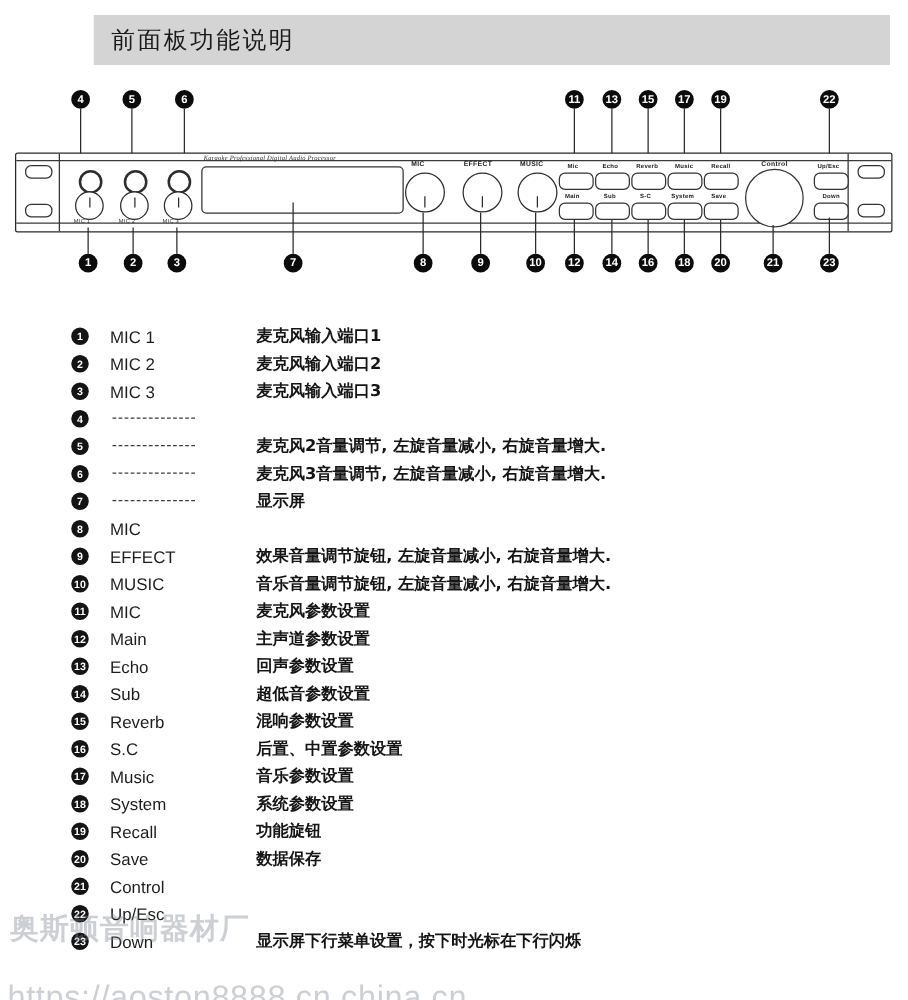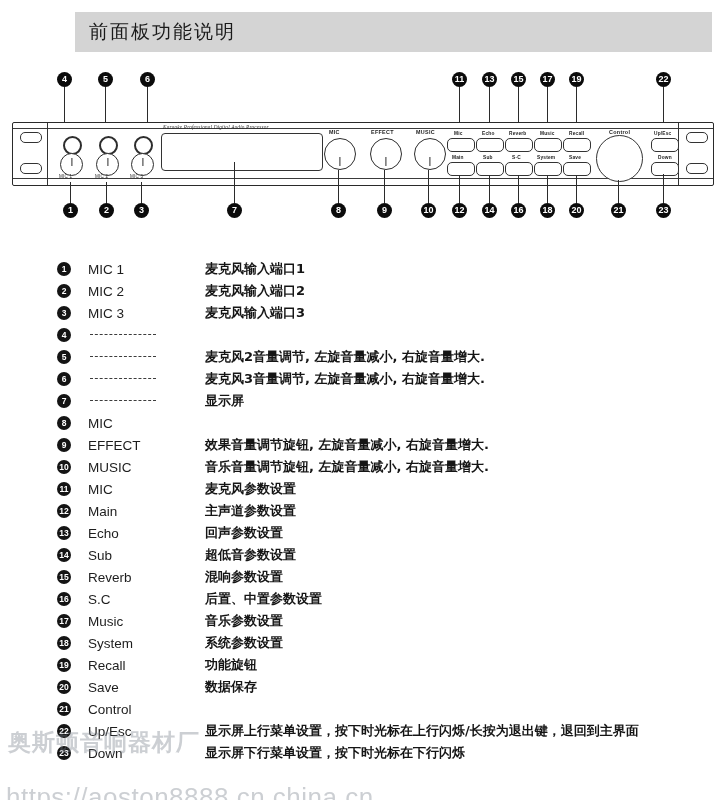--- a/index.html
+++ b/index.html
@@ -541,21 +541,20 @@
       <div class="legend-label">Save</div>
       <div class="legend-desc">数据保存</div>
     </div>
     <div class="legend-row">
       <div class="legend-num">21</div>
       <div class="legend-label">Control</div>
     </div>
     <div class="legend-row">
       <div class="legend-num">22</div>
       <div class="legend-label">Up/Esc</div>
-      <div class="legend-desc">显示屏上行菜单设置，按下时光标在上行闪烁/长按为退出键，退回到主界面</div>
     </div>
     <div class="legend-row">
       <div class="legend-num">23</div>
       <div class="legend-label">Down</div>
       <div class="legend-desc">显示屏下行菜单设置，按下时光标在下行闪烁</div>
     </div>
   </div>
 
 <div class="wm wm-company">奥斯顿音响器材厂</div>
 <div class="wm wm-url">https://aoston8888.cn.china.cn</div>

